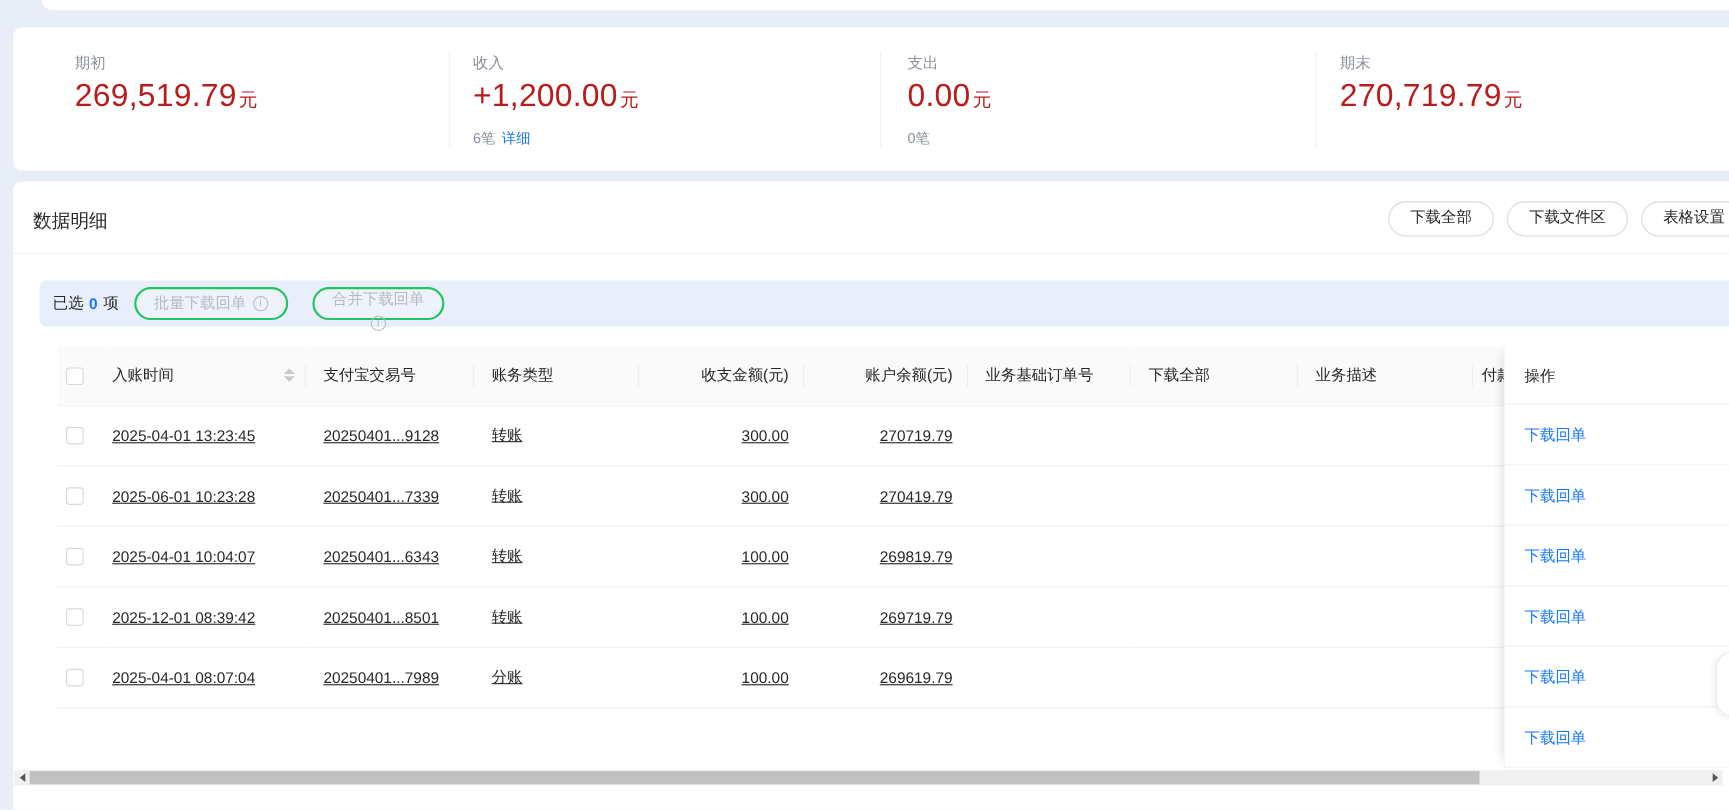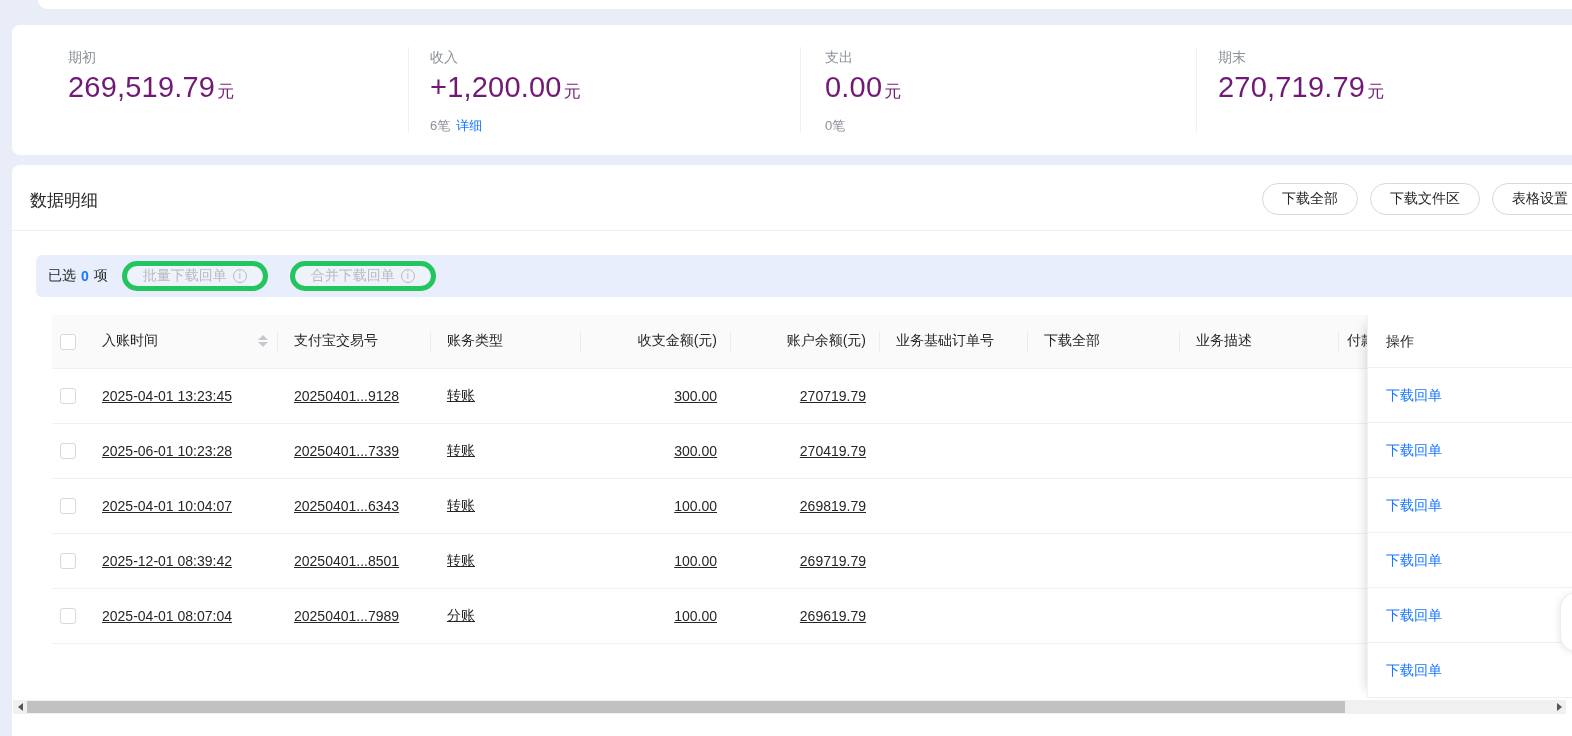--- a/index.html
+++ b/index.html
@@ -9,45 +9,45 @@
 
   
   .top-fragment { position:absolute; left:38px; top:0; right:-8px; height:9px;
     background:#fff; border-bottom-left-radius:10px; }
 
   
   .summary-card { position:absolute; left:12px; top:25px; width:1576px; height:130px;
     background:#fff; border-radius:8px; }
   .sum-sec { position:absolute; top:0; height:100%; }
   .sum-label { position:absolute; top:24px; font-size:14px; color:#8a8f99; white-space:nowrap; }
-  .sum-value { position:absolute; top:46px; font-size:29px; color:#701a75; white-space:nowrap; letter-spacing:0.2px; }
+  .sum-value { position:absolute; top:46px; font-size:29px; color:#b91c1c; white-space:nowrap; letter-spacing:0.2px; }
   .sum-unit  { font-size:17px; margin-left:2px; }
   .sum-sub   { position:absolute; top:92px; font-size:13px; color:#8a8f99; white-space:nowrap; }
   .sum-link  { color:#1677ff; margin-left:6px; cursor:pointer; }
   .sum-divider { position:absolute; top:22px; width:1px; height:86px; background:#eef0f4; }
 
   
   .main-card { position:absolute; left:12px; top:165px; width:1576px; height:571px;
     background:#fff; border-radius:8px 8px 0 0; }
   .detail-title { position:absolute; left:18px; top:24px; font-size:17px; font-weight:500; color:#262626; }
   .toolbar { position:absolute; left:1250px; top:18px; display:flex; gap:12px; }
   .pill-btn { height:32px; padding:0 19px; border:1px solid #d9d9d9; border-radius:16px;
     background:#fff; font-size:14px; color:#262626; line-height:30px; white-space:nowrap; cursor:pointer;
     font-family:Liberation Serif, serif; }
   .title-divider { position:absolute; left:0; right:0; top:65px; height:1px; background:#f0f0f0; }
 
   
   .selection-bar { position:absolute; left:24px; right:10px; top:90px; height:42px;
     background:#e8eefb; border-radius:6px; display:flex; align-items:center; padding-left:12px; }
   .sel-text { font-size:14px; color:#262626; white-space:nowrap; }
   .sel-count { color:#1677ff; font-weight:bold; margin:0 5px; }
-  .sel-pill { margin-left:14px; height:30px; padding:0 16px; border:5px solid #22c55e; border-radius:15px;
+  .sel-pill { margin-left:14px; height:30px; padding:0 16px; border:2px solid #22c55e; border-radius:15px;
     background:#eef2fb; color:#b5bac4; font-size:14px; display:inline-flex; align-items:center; gap:6px;
     white-space:nowrap; cursor:not-allowed; font-family:inherit; }
-  .sel-pill + .sel-pill { margin-left:22px; }
+  .sel-pill + .sel-pill { margin-left:22px;flex-direction:column; }
   .info-icon { display:inline-block; width:14px; height:14px; border:1px solid #b5bac4; border-radius:50%;
     font-size:10px; line-height:12px; text-align:center; color:#b5bac4; font-style:normal; }
 
   
   .table-area { position:absolute; left:24px; top:150px; right:0; height:383px; }
   .scroll-clip { position:absolute; left:16px; top:0; width:1331px; height:383px; overflow:hidden; }
   table.grid { table-layout:fixed; width:1437px; border-collapse:collapse; }
   table.grid th, table.grid td { font-size:14px; color:#262626; text-align:left;
     padding:0 0 0 16px; white-space:nowrap; overflow:hidden; }
   table.grid thead th { height:53px; background:#fafafa; font-weight:500; position:relative;

